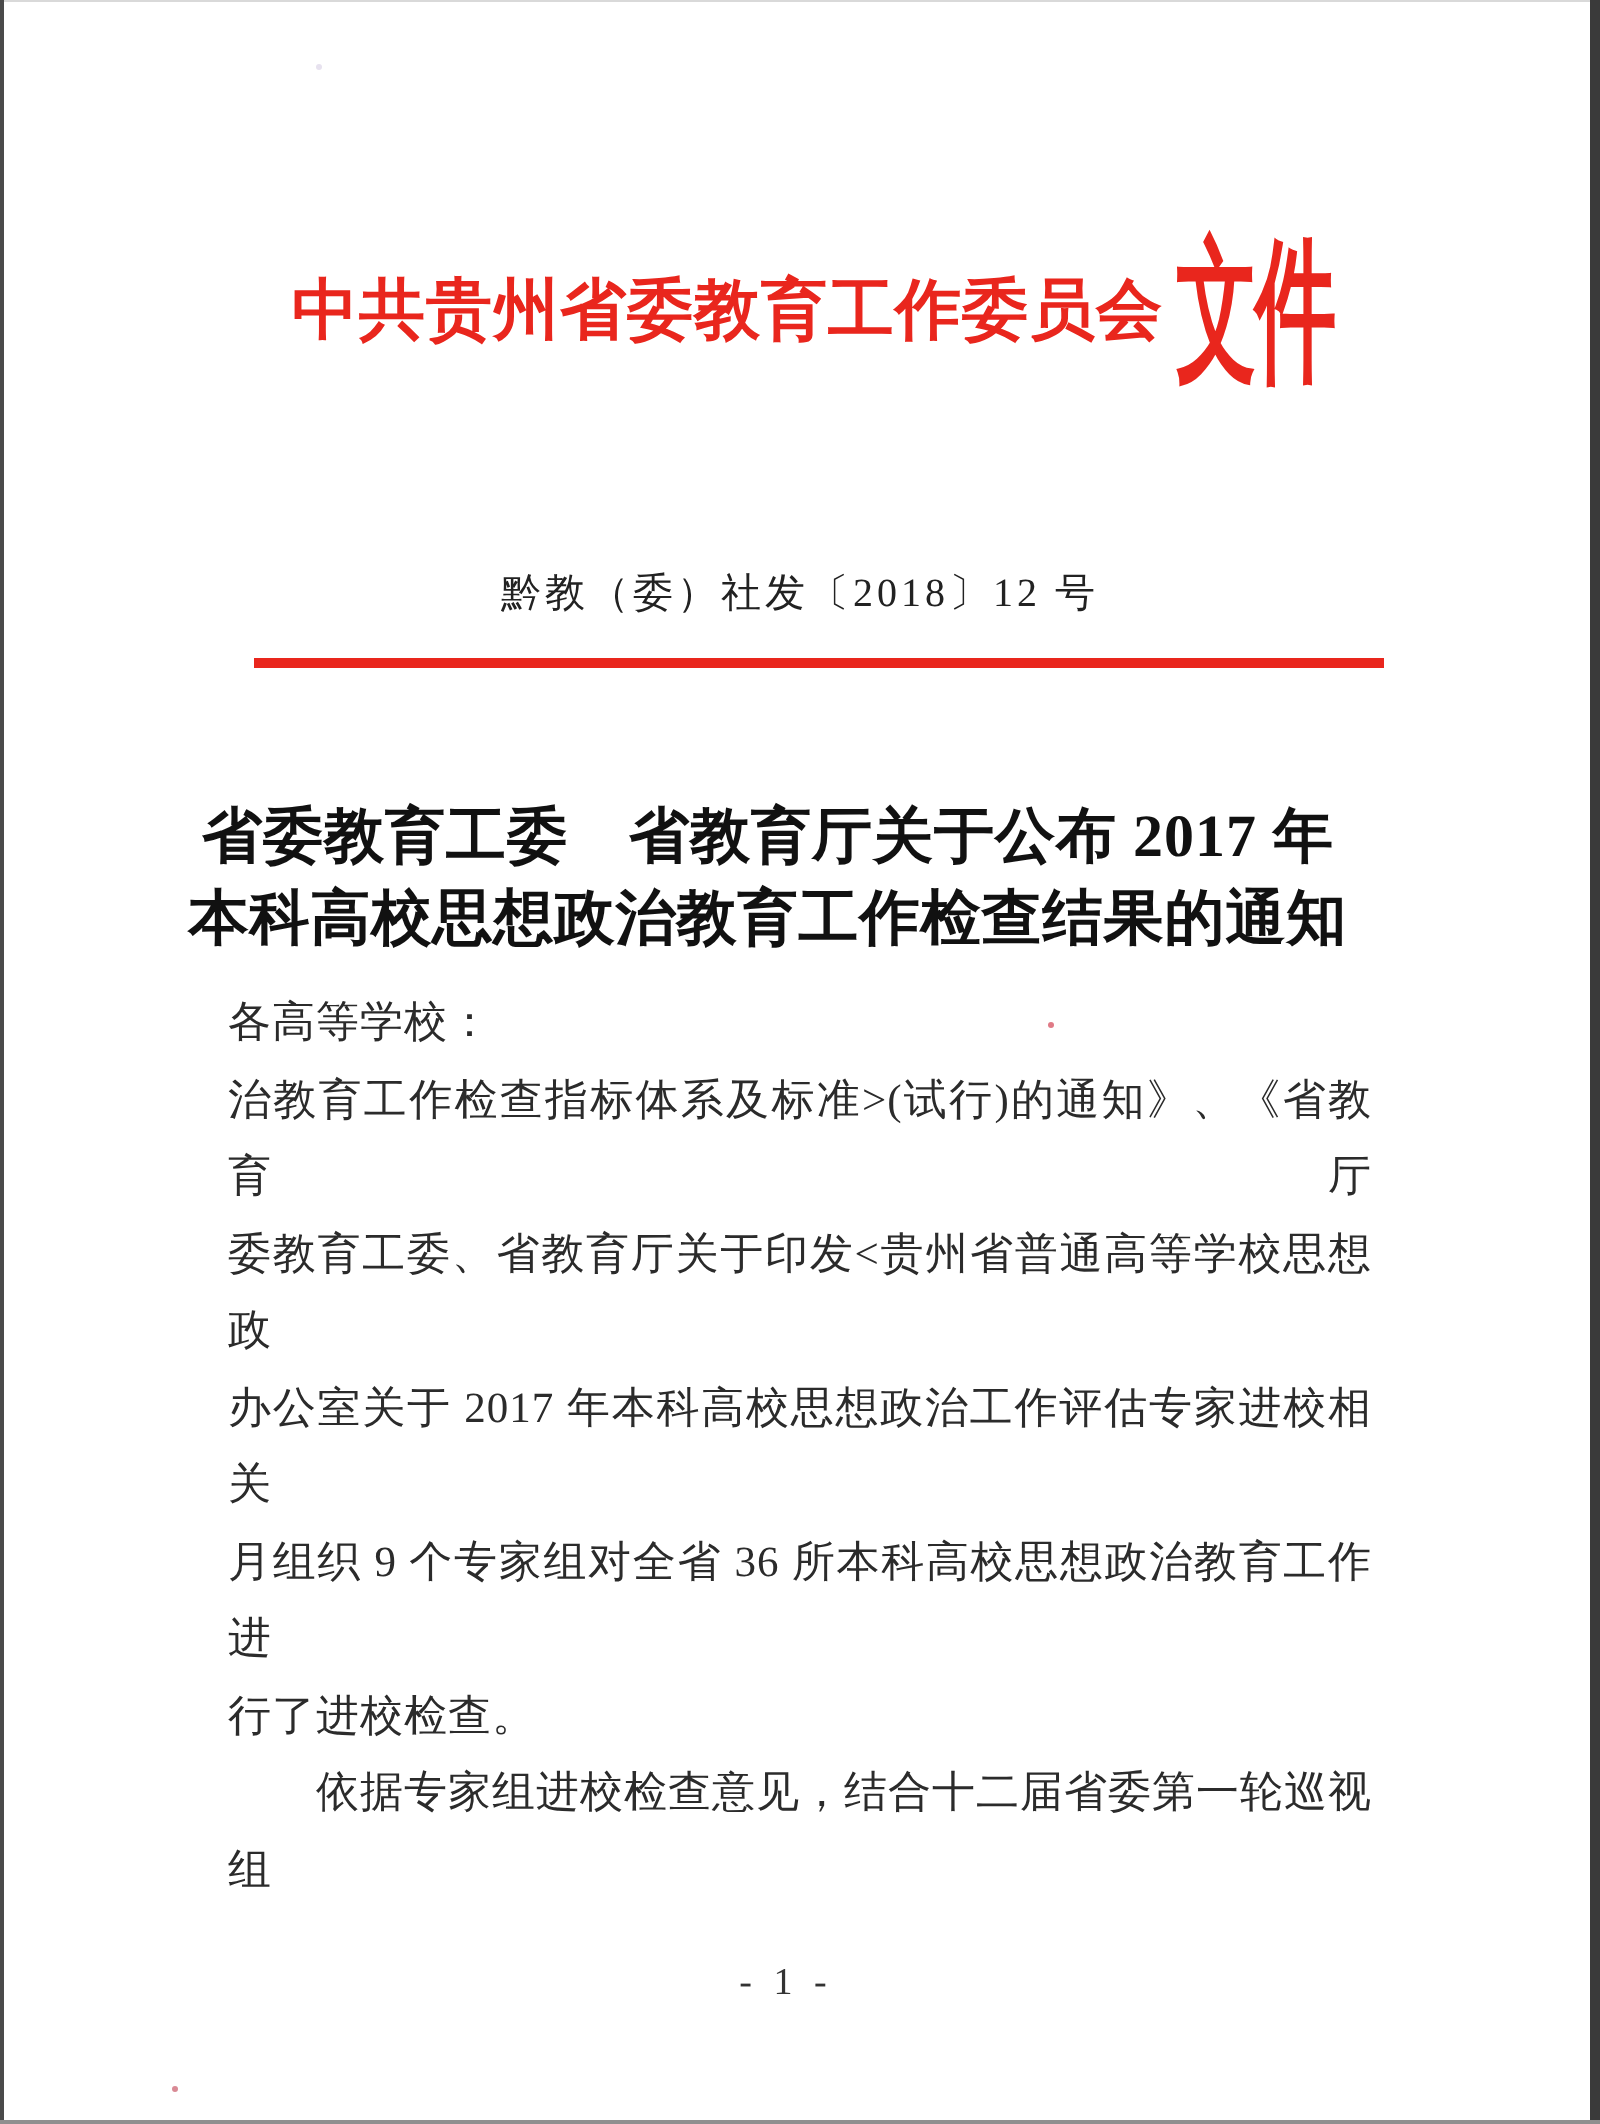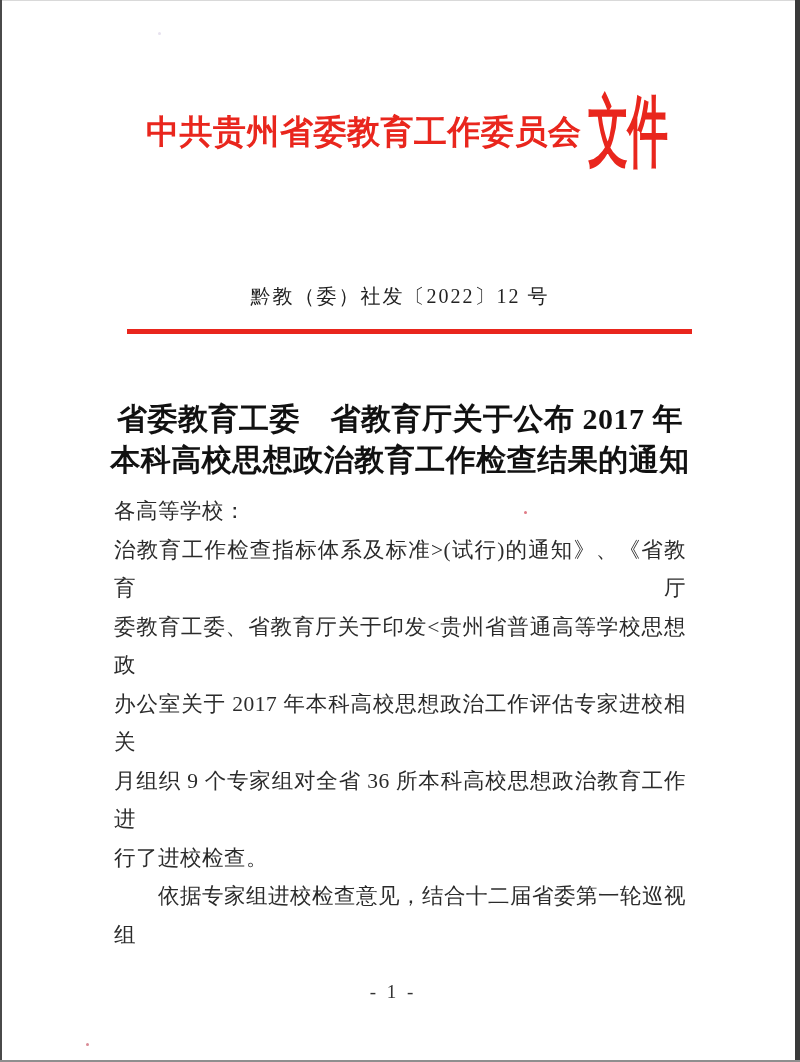--- a/index.html
+++ b/index.html
@@ -17,21 +17,21 @@
   }
   
   .edge-left   { position:absolute; left:0; top:0; width:2px; height:100%; background:#4a4a4a; }
   .edge-right  { position:absolute; right:0; top:0; width:5px; height:100%; background:#3a3a3a; }
   .edge-bottom { position:absolute; left:0; bottom:0; width:100%; height:2px; background:#8f8f8f; }
   .edge-top    { position:absolute; left:0; top:0; width:100%; height:1px; background:#d9d9d9; }
 
   
   .letterhead {
     position: absolute;
-    top: 92px;
+    top: 116px;
     left: 146px;
     width: 520px;
     display: flex;
     align-items: center;
     color: #e9261d;
   }
   .lh-org { width: 434px; }
   .lh-line1 {
     font-size: 33px;
     font-weight: bold;
@@ -77,21 +77,21 @@
     left: 127px;
     width: 565px;
     height: 5px;
     background: #e9261d;
   }
 
   
   .doc-title {
     position: absolute;
     top: 378px;
-    left: 100px;
+    left: 84px;
     width: 600px;
     text-align: center;
     font-size: 30px;
     font-weight: bold;
     line-height: 41px;
     color: #111111;
     letter-spacing: 0.5px;
   }
 
   
@@ -142,21 +142,21 @@
   <div class="edge-right"></div>
   <div class="edge-bottom"></div>
 
   <header class="letterhead">
     <div class="lh-org">
       <div class="lh-line1">中共贵州省委教育工作委员会</div>
     </div>
     <div class="lh-doctype">文件</div>
   </header>
 
-  <div class="doc-number">黔教（委）社发〔2022〕12 号</div>
+  <div class="doc-number">黔教（委）社发〔2018〕12 号</div>
 
   <div class="red-rule"></div>
 
   <h1 class="doc-title">
     <span>省委教育工委　省教育厅关于公布 2017 年</span><br>
     <span>本科高校思想政治教育工作检查结果的通知</span>
   </h1>
 
   <main class="doc-body">
     <div class="line">各高等学校：</div>

